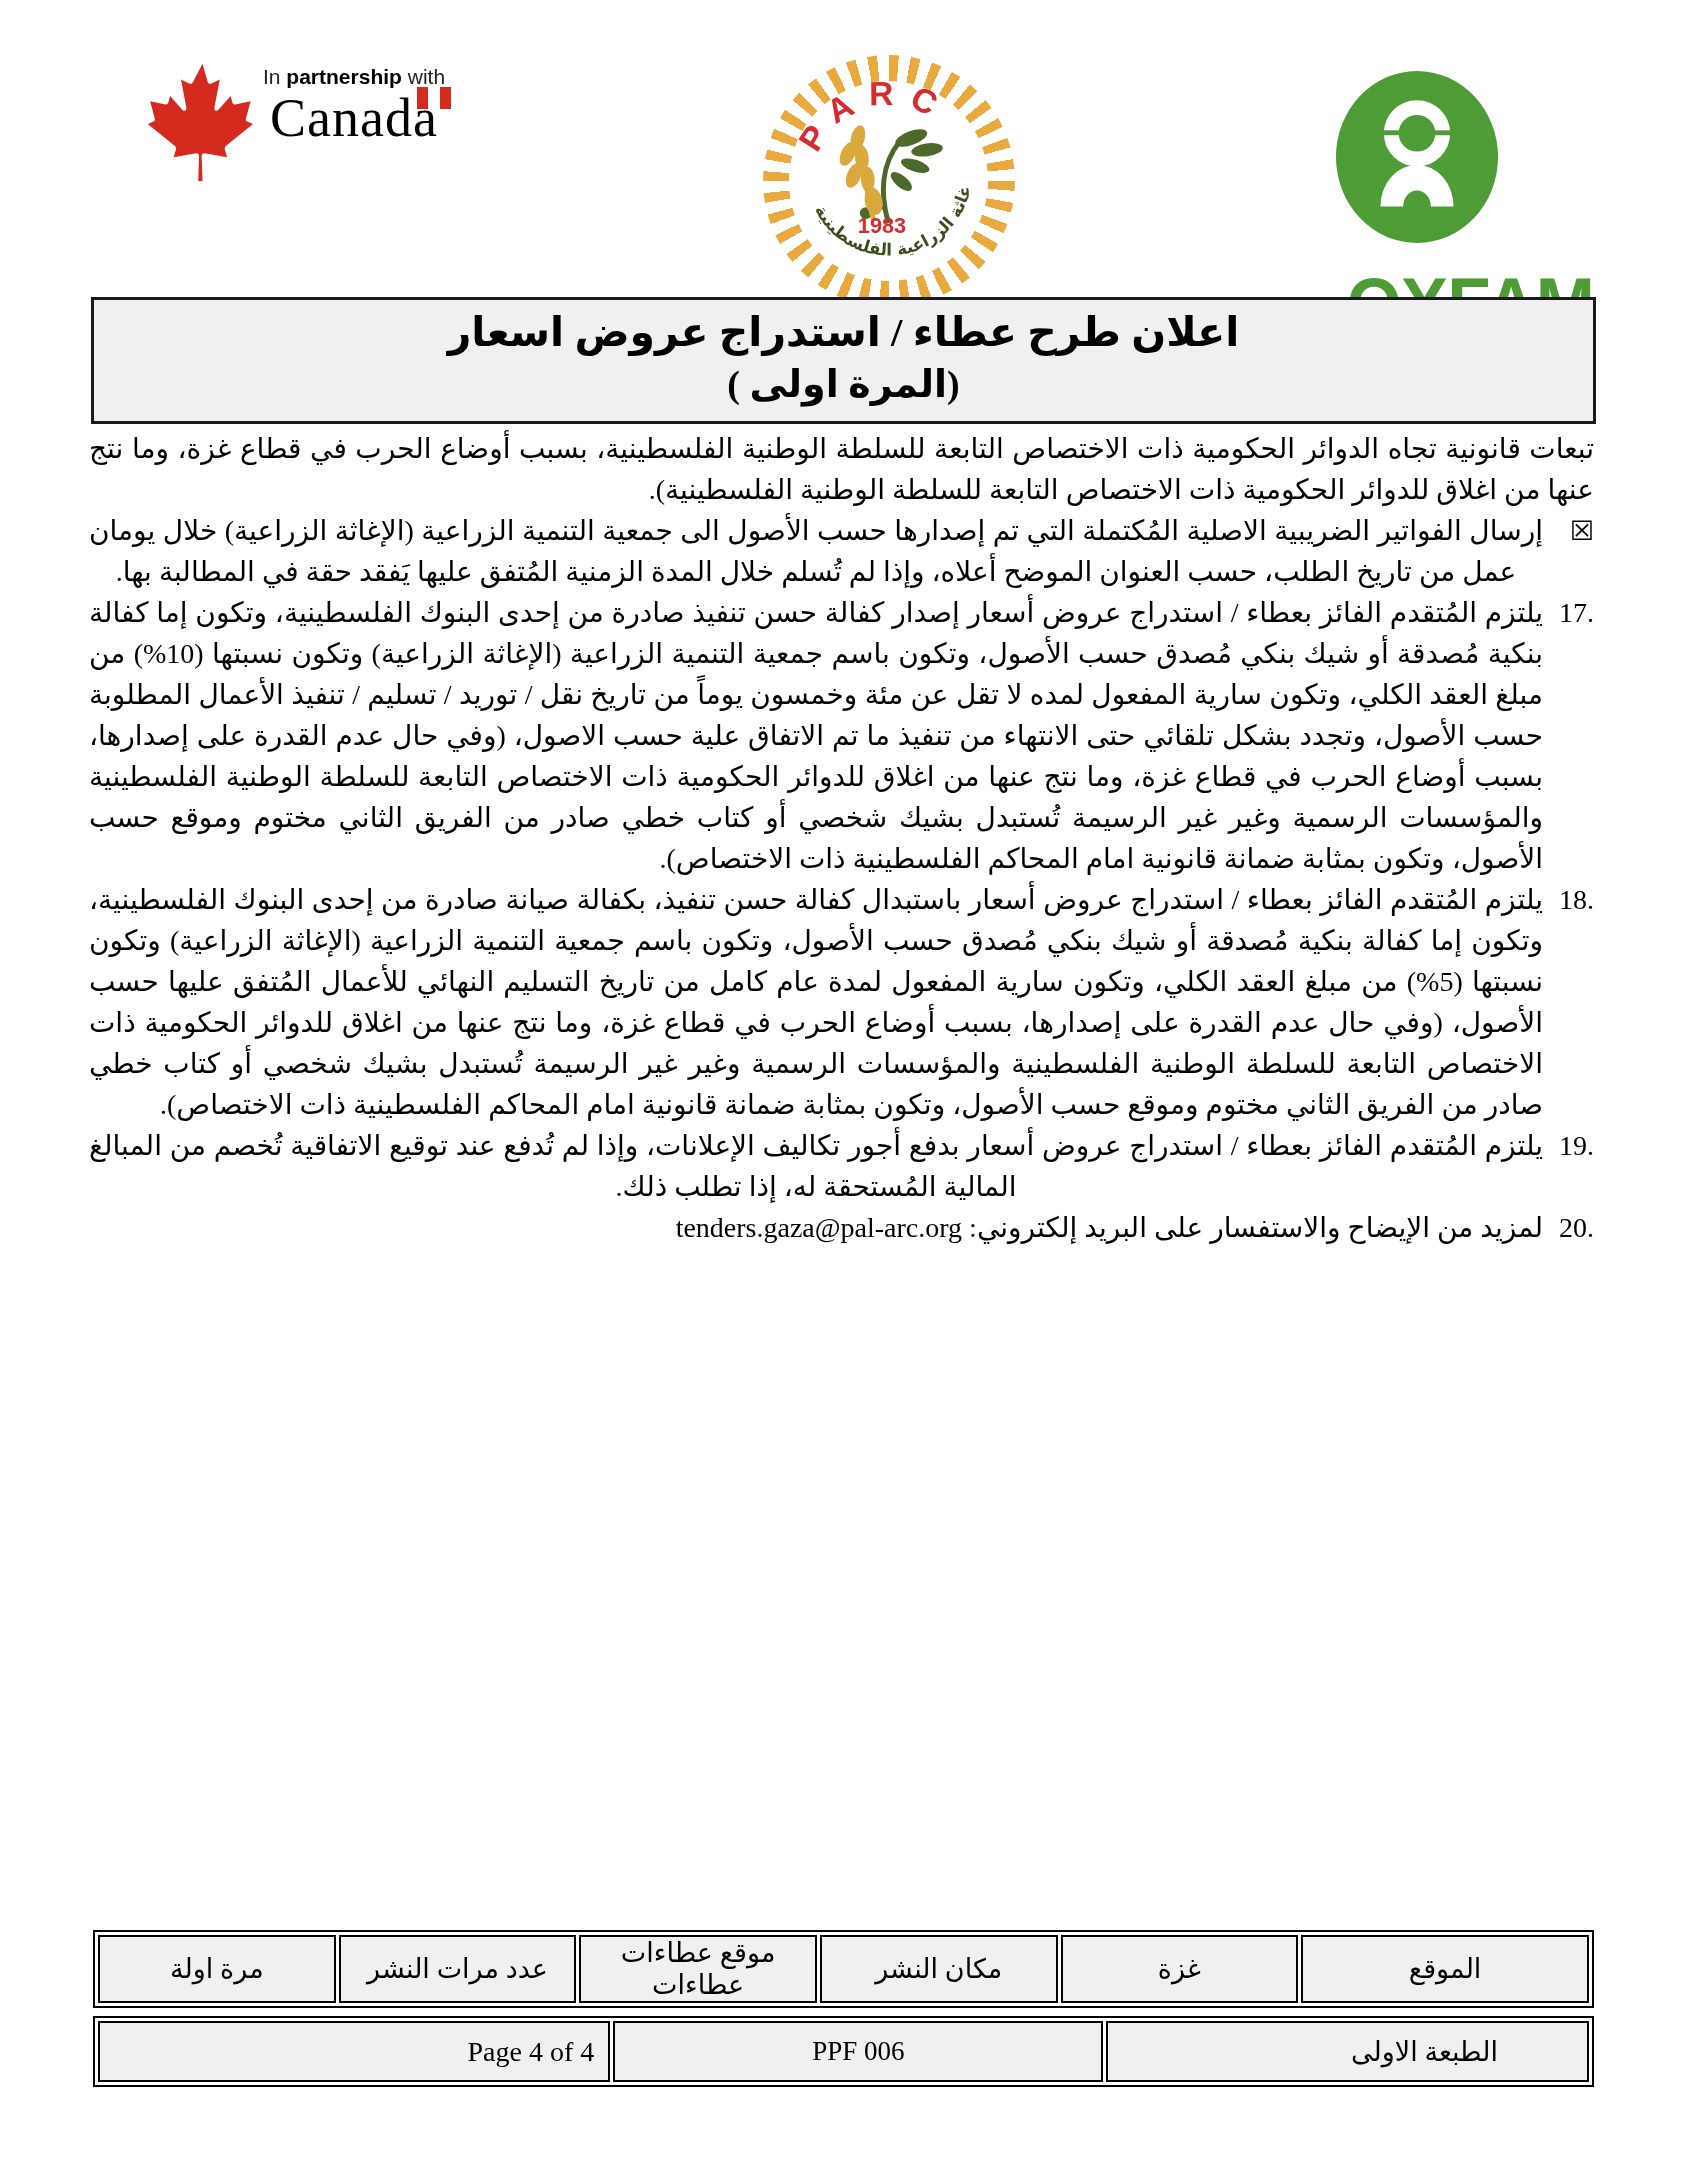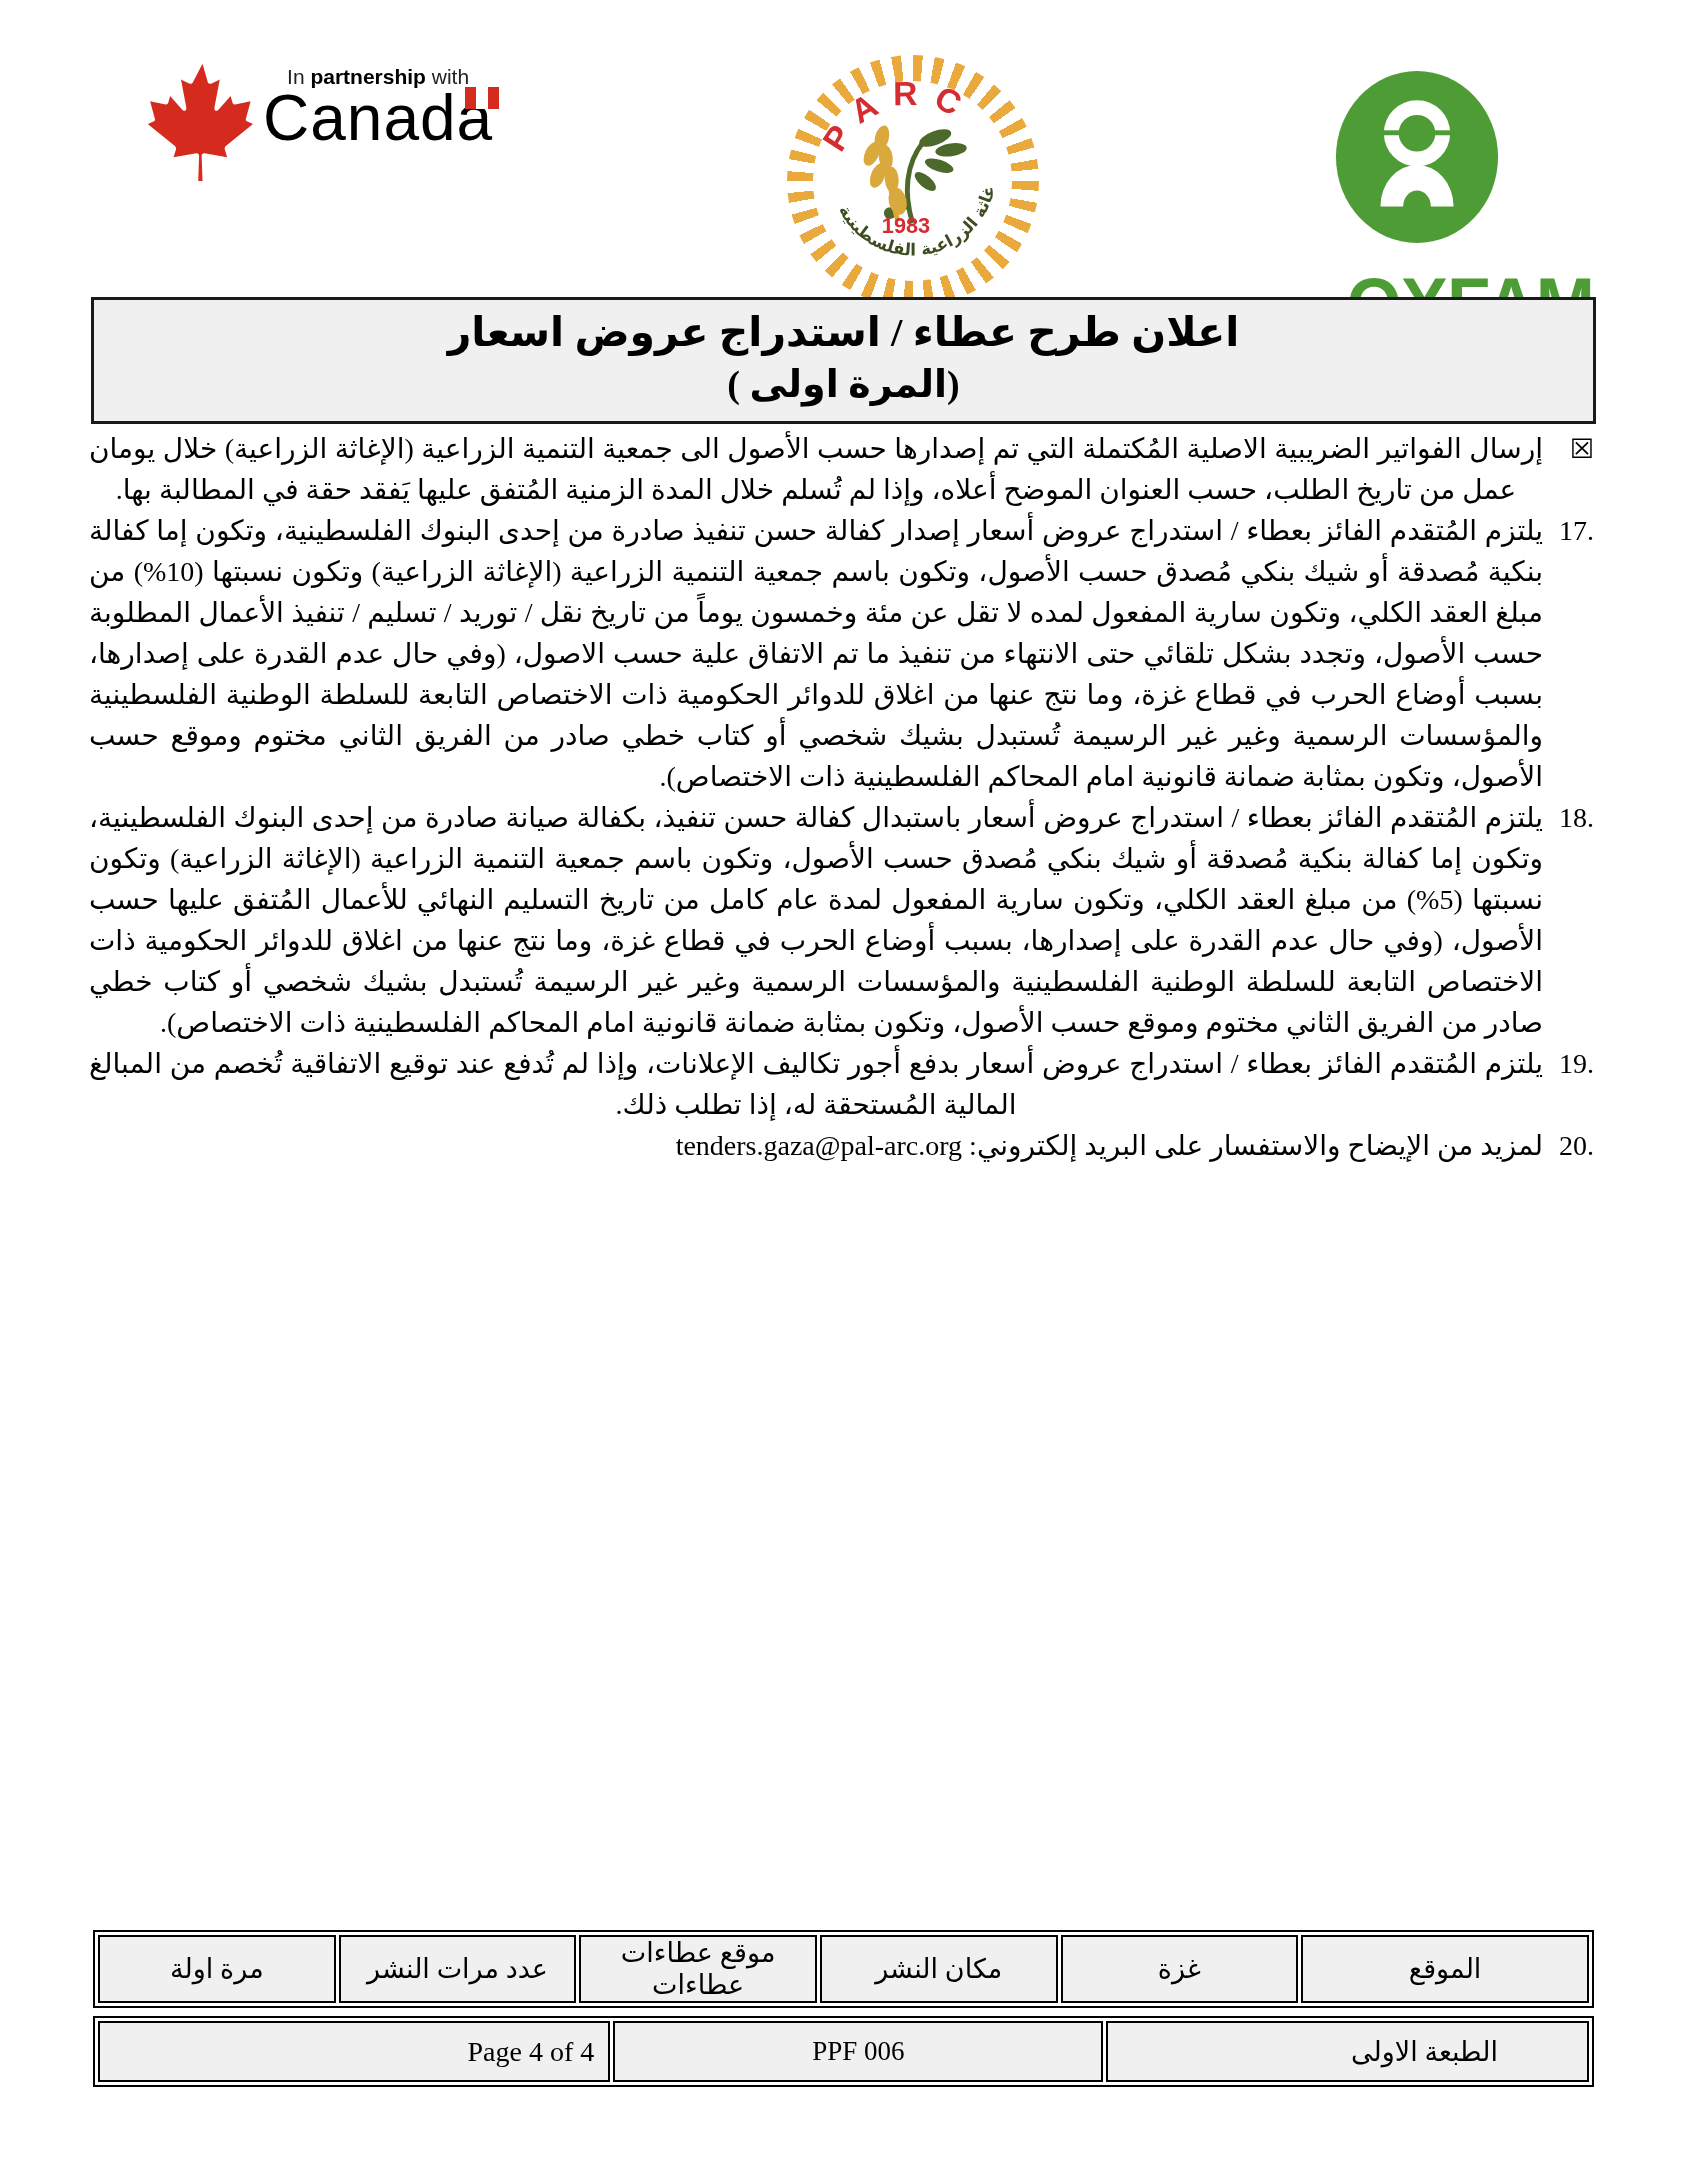--- a/index.html
+++ b/index.html
@@ -14,21 +14,21 @@
   
   .header{
     position:absolute;top:50px;left:89px;right:89px;height:248px;
     display:flex;justify-content:space-between;align-items:flex-start;
   }
   .canada{display:flex;align-items:flex-start;margin-top:7px;margin-left:59px;}
   .canada svg{width:109px;height:124px;}
   .canada-text{margin-left:6px;margin-top:8px;text-align:center;}
   .partnership{font-family:"Liberation Sans",sans-serif;font-size:21px;color:#222;}
   .partnership b{font-weight:bold;color:#000;}
-  .canada-word{position:relative;font-family:Liberation Sans, sans-serif;font-size:64px;line-height:59px;color:#000;letter-spacing:1px;}
+  .canada-word{position:relative;font-family:Liberation Serif, serif;font-size:54px;line-height:59px;color:#000;letter-spacing:1px;}
   .canada-flag{position:absolute;top:-2px;right:-6px;width:34px;height:22px;background:#D52B1E;display:flex;align-items:center;justify-content:center;}
   .canada-flag i{display:block;width:12px;height:22px;background:#fff;}
   .parc{position:relative;width:252px;height:252px;margin-top:5px;}
   .parc-sun{position:absolute;inset:0;border-radius:50%;
     background:repeating-conic-gradient(#EAA93D 0deg 4.5deg,#ffffff 4.5deg 10deg);}
   .parc-inner{position:absolute;inset:10.5%;border-radius:50%;background:#fff;}
   .parc svg{position:absolute;inset:0;}
   .oxfam{display:flex;align-items:flex-start;margin-top:18px;flex-direction:column;}
   .oxfam svg{width:168px;height:178px;}
   .oxfam-text{margin-left:14px;}
@@ -133,20 +133,21 @@
     </div>
   </div>
 
   <div class="title-box">
     <div class="title-l1">اعلان طرح عطاء / استدراج عروض اسعار</div>
     <div class="title-l2">(المرة اولى )</div>
   </div>
 
   <div class="body">
 
+    <p class="para">تبعات قانونية تجاه الدوائر الحكومية ذات الاختصاص التابعة للسلطة الوطنية الفلسطينية، بسبب أوضاع الحرب في قطاع غزة، وما نتج عنها من اغلاق للدوائر الحكومية ذات الاختصاص التابعة للسلطة الوطنية الفلسطينية).</p>
 
     <div class="item center-last">
       <span class="marker checkbox">☒</span>
       <span><span>إرسال </span><span class="b">الفواتير الضريبية الاصلية </span><span>المُكتملة التي تم إصدارها حسب الأصول الى جمعية التنمية الزراعية (الإغاثة الزراعية) خلال </span><span class="b">يومان عمل </span><span>من تاريخ الطلب، حسب العنوان الموضح أعلاه، وإذا لم تُسلم خلال المدة الزمنية المُتفق عليها يَفقد حقة في المطالبة بها.</span></span>
     </div>
 
     <div class="item">
       <span class="marker marker-num">17.</span>
       <span><span>يلتزم المُتقدم الفائز بعطاء / استدراج عروض أسعار </span><span class="b">إصدار كفالة حسن تنفيذ </span><span>صادرة من إحدى البنوك الفلسطينية، وتكون إما كفالة بنكية مُصدقة أو شيك بنكي مُصدق حسب الأصول، وتكون باسم جمعية التنمية الزراعية (الإغاثة الزراعية) وتكون نسبتها </span><span class="b">(10%)</span><span> من مبلغ العقد الكلي، وتكون سارية المفعول لمده لا تقل عن </span><span class="b">مئة وخمسون يوماً </span><span>من تاريخ نقل / توريد / تسليم / تنفيذ الأعمال المطلوبة حسب الأصول، وتجدد بشكل تلقائي حتى الانتهاء من تنفيذ ما تم الاتفاق علية حسب الاصول، (وفي حال عدم القدرة على إصدارها، بسبب أوضاع الحرب في قطاع غزة، وما نتج عنها من اغلاق للدوائر الحكومية ذات الاختصاص التابعة للسلطة الوطنية الفلسطينية والمؤسسات الرسمية وغير غير الرسيمة تُستبدل بشيك شخصي أو كتاب خطي صادر من الفريق الثاني مختوم وموقع حسب الأصول، وتكون بمثابة ضمانة قانونية امام المحاكم الفلسطينية ذات الاختصاص).</span></span>
     </div>

